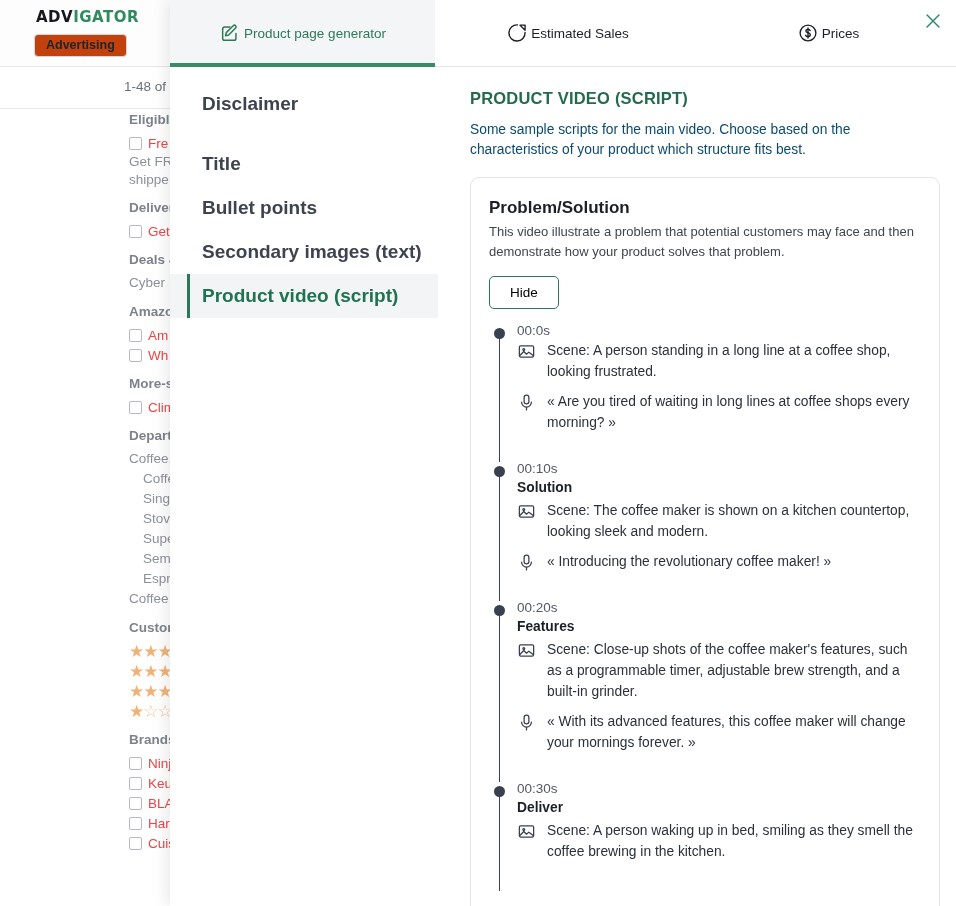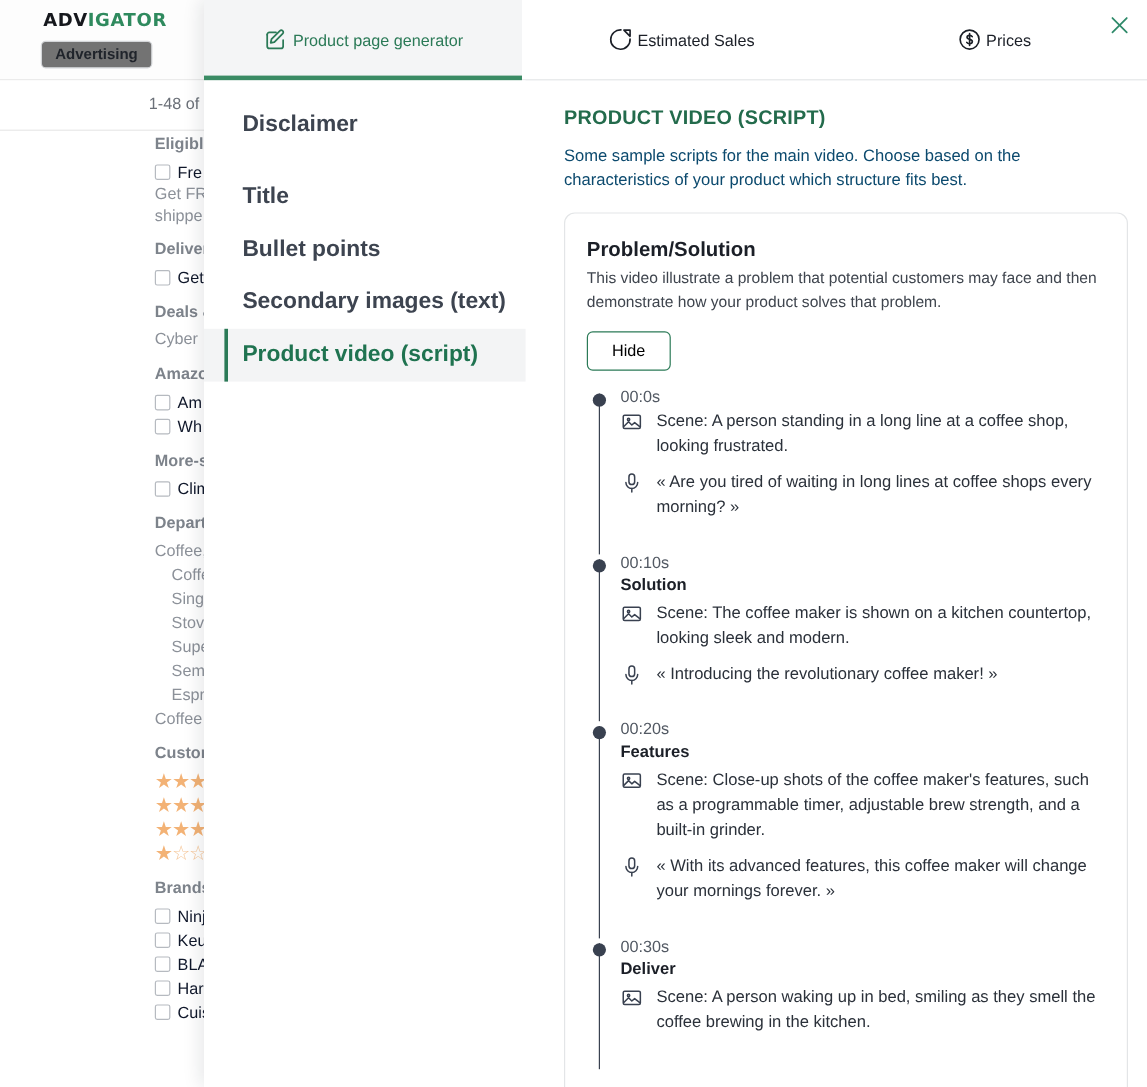--- a/index.html
+++ b/index.html
@@ -24,21 +24,21 @@
     position: absolute; left: 36px; top: 8px;
     font-size: 15px; font-weight: 700; letter-spacing: 0.5px;
     font-family: "DejaVu Sans", sans-serif;
     color: #16181d;
   }
   #bg-logo .grn { color: #2f8a5e; }
   #bg-adv-btn {
     position: absolute; left: 34px; top: 34px;
     padding: 3px 11px 4px 11px;
     border: 1px solid #d4d6d9; border-radius: 4px;
-    background: #737373;
+    background: #c2410c;
     font-size: 12.5px; font-weight: 700; color: #20242b;
   }
 
   #bg-results-bar {
     position: absolute; left: 0; top: 67px; width: 956px; height: 42px;
     background: #ffffff; border-bottom: 1px solid #e8e8e8;
   }
   #bg-results-text {
     position: absolute; left: 124px; top: 79px;
     font-size: 13.5px; color: #6b7078;
@@ -51,21 +51,21 @@
   .f-group { margin-bottom: 11px; }
   .f-head {
     font-size: 13.5px; font-weight: 700; color: #7d838b;
     margin-bottom: 6px; white-space: nowrap;
   }
   .f-row { display: flex; align-items: center; gap: 6px; height: 20px; white-space: nowrap; }
   .f-box {
     width: 13px; height: 13px; border: 1px solid #b6bac0;
     border-radius: 2px; background: #fff; flex: none;
   }
-  .f-txt { color: #0f172a; font-size: 13.5px; white-space: nowrap; }
+  .f-txt { color: #ef4444; font-size: 13.5px; white-space: nowrap; }
   .f-note { color: #8c9199; font-size: 13.5px; line-height: 18px; white-space: nowrap; }
   .f-link { color: #8c9199; font-size: 13.5px; line-height: 20px; white-space: nowrap; }
   .f-sub { padding-left: 14px; }
   .star-row { height: 20px; white-space: nowrap; color: #f3b275; font-size: 17px; letter-spacing: -1px; }
   .star-hollow { color: #f6c698; }
 
   
   #overlay {
     position: absolute; left: 170px; top: 0; width: 786px; height: 906px;
     background: #ffffff;

